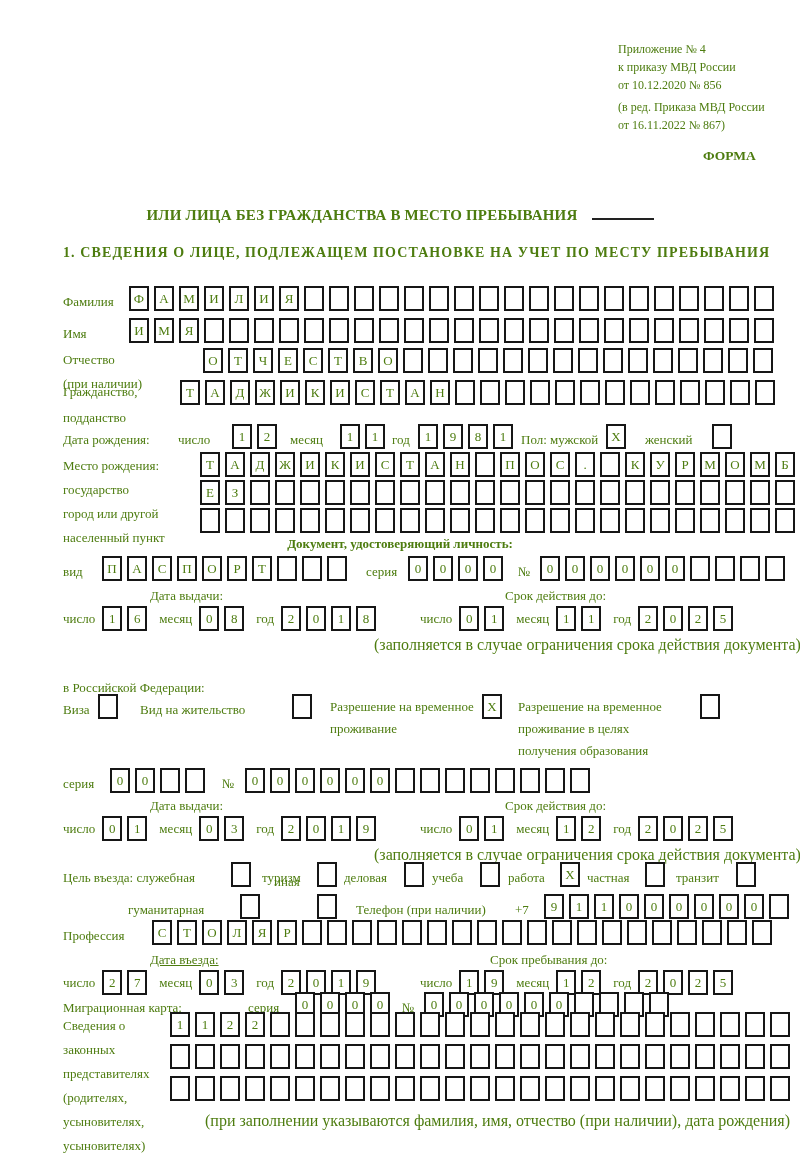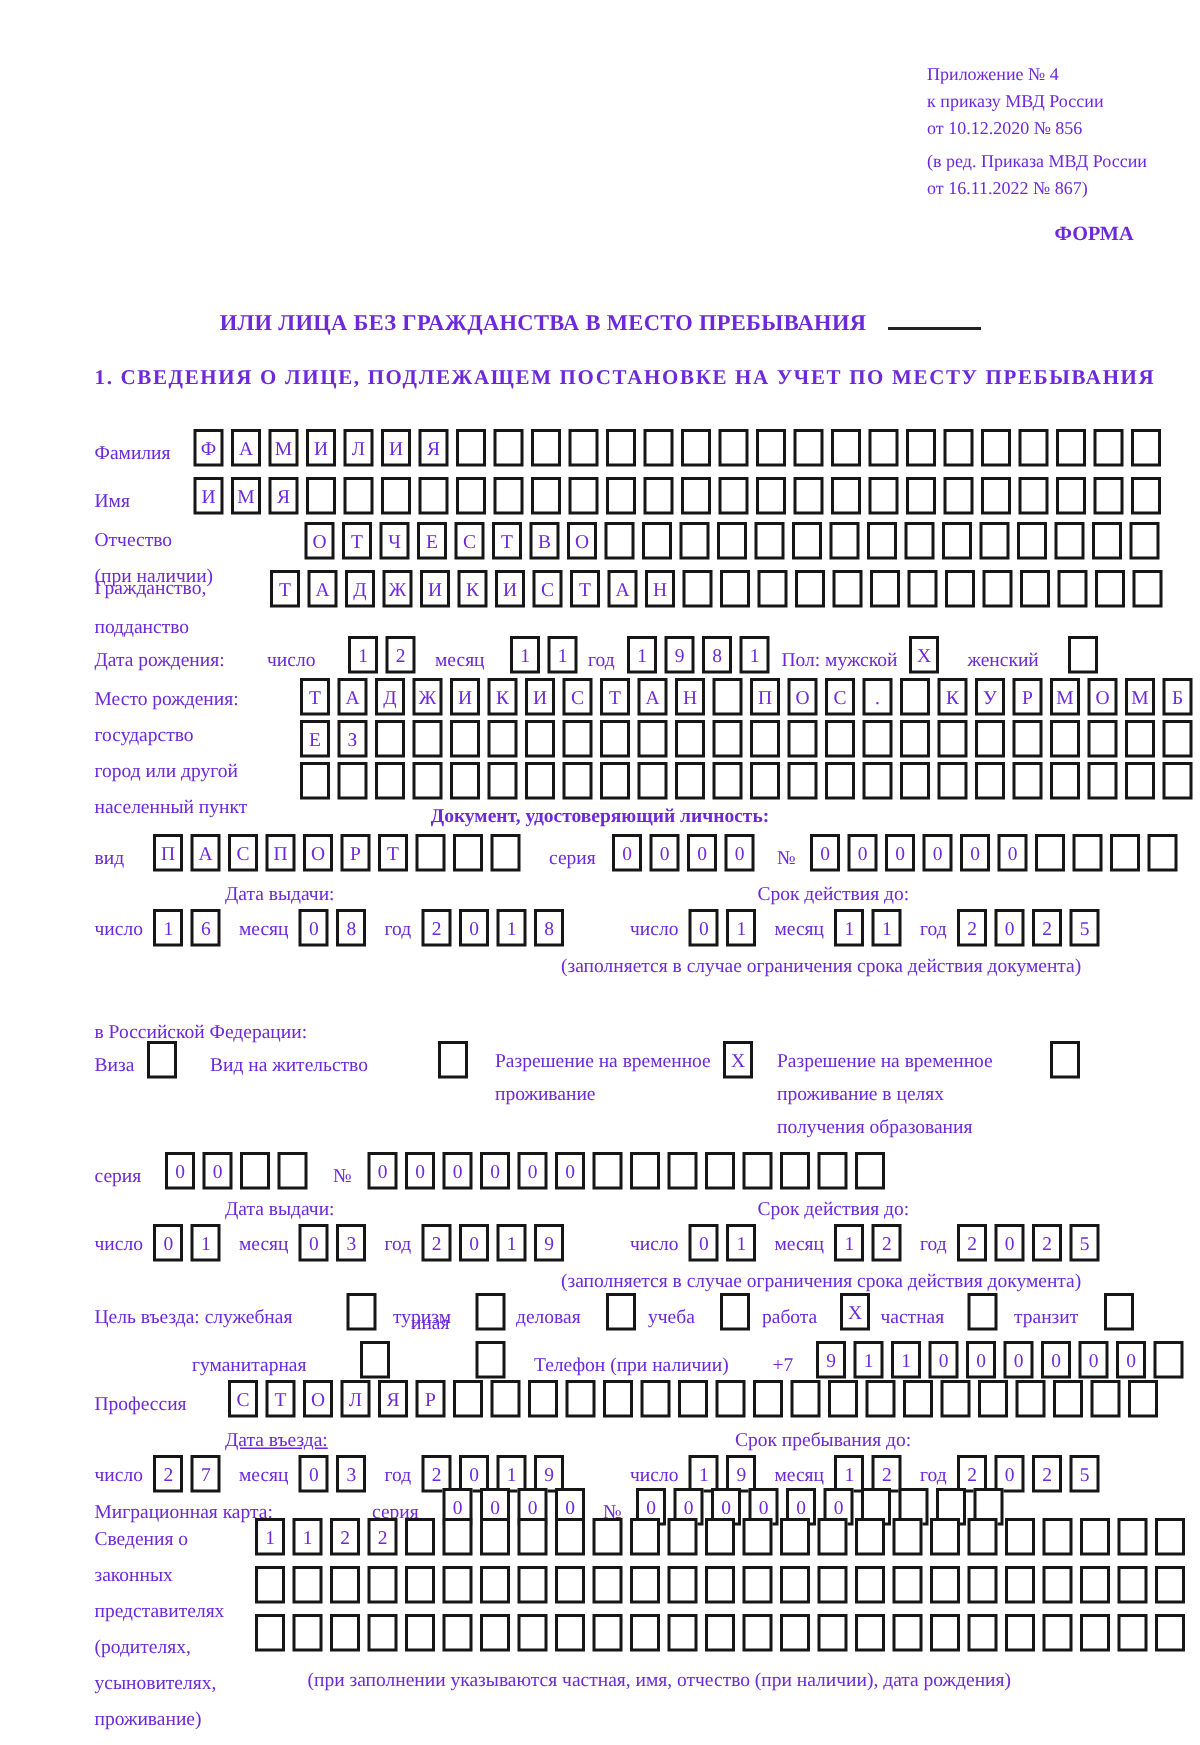--- a/index.html
+++ b/index.html
@@ -3,27 +3,27 @@
 <meta charset="utf-8">
 <style>
   * { box-sizing: border-box; }
   html,body { margin:0; padding:0; background:#ffffff; }
   .page {
     position: relative;
     width: 800px;
     height: 1163px;
     background: #ffffff;
     font-family: "Liberation Serif", "DejaVu Serif", serif;
-    color: #6d28d9;
+    color: #4d7c0f;
     overflow: hidden;
   }
   .abs { position: absolute; white-space: nowrap; }
   .lbl { font-size: 13px; }
   .b { font-weight: bold; }
-  .small { font-size: 13px; }
+  .small { font-size: 16px; }
   .cells { display: flex; gap: 5px; }
   .cell {
     flex: none;
     width: 20px; height: 25px;
     border: 2px solid #161616;
     display: flex; align-items: center; justify-content: center;
     font-size: 13px; line-height: 1;
     background: #fff;
   }
   .dgroup { display: flex; align-items: center; }
@@ -598,21 +598,21 @@
       <span class="cell"></span>
       <span class="cell"></span>
       <span class="cell"></span>
     </span>
 
   <span class="abs lbl" style="left:63px; top:1018px;">Сведения о</span>
   <span class="abs lbl" style="left:63px; top:1042px;">законных</span>
   <span class="abs lbl" style="left:63px; top:1066px;">представителях</span>
   <span class="abs lbl" style="left:63px; top:1090px;">(родителях,</span>
   <span class="abs lbl" style="left:63px; top:1114px;">усыновителях,</span>
-  <span class="abs lbl" style="left:63px; top:1138px;">проживание)</span>
+  <span class="abs lbl" style="left:63px; top:1138px;">усыновителях)</span>
   <span class="abs cells" style="left:170px; top:1012px;">
       <span class="cell">1</span>
       <span class="cell">1</span>
       <span class="cell">2</span>
       <span class="cell">2</span>
       <span class="cell"></span>
       <span class="cell"></span>
       <span class="cell"></span>
       <span class="cell"></span>
       <span class="cell"></span>
@@ -680,15 +680,15 @@
       <span class="cell"></span>
       <span class="cell"></span>
       <span class="cell"></span>
       <span class="cell"></span>
       <span class="cell"></span>
       <span class="cell"></span>
       <span class="cell"></span>
       <span class="cell"></span>
       <span class="cell"></span>
     </span>
-  <span class="abs small" style="left:205px; top:1112px;">(при заполнении указываются частная, имя, отчество (при наличии), дата рождения)</span>
+  <span class="abs small" style="left:205px; top:1112px;">(при заполнении указываются фамилия, имя, отчество (при наличии), дата рождения)</span>
 
 </div>
 
 </body></html>

